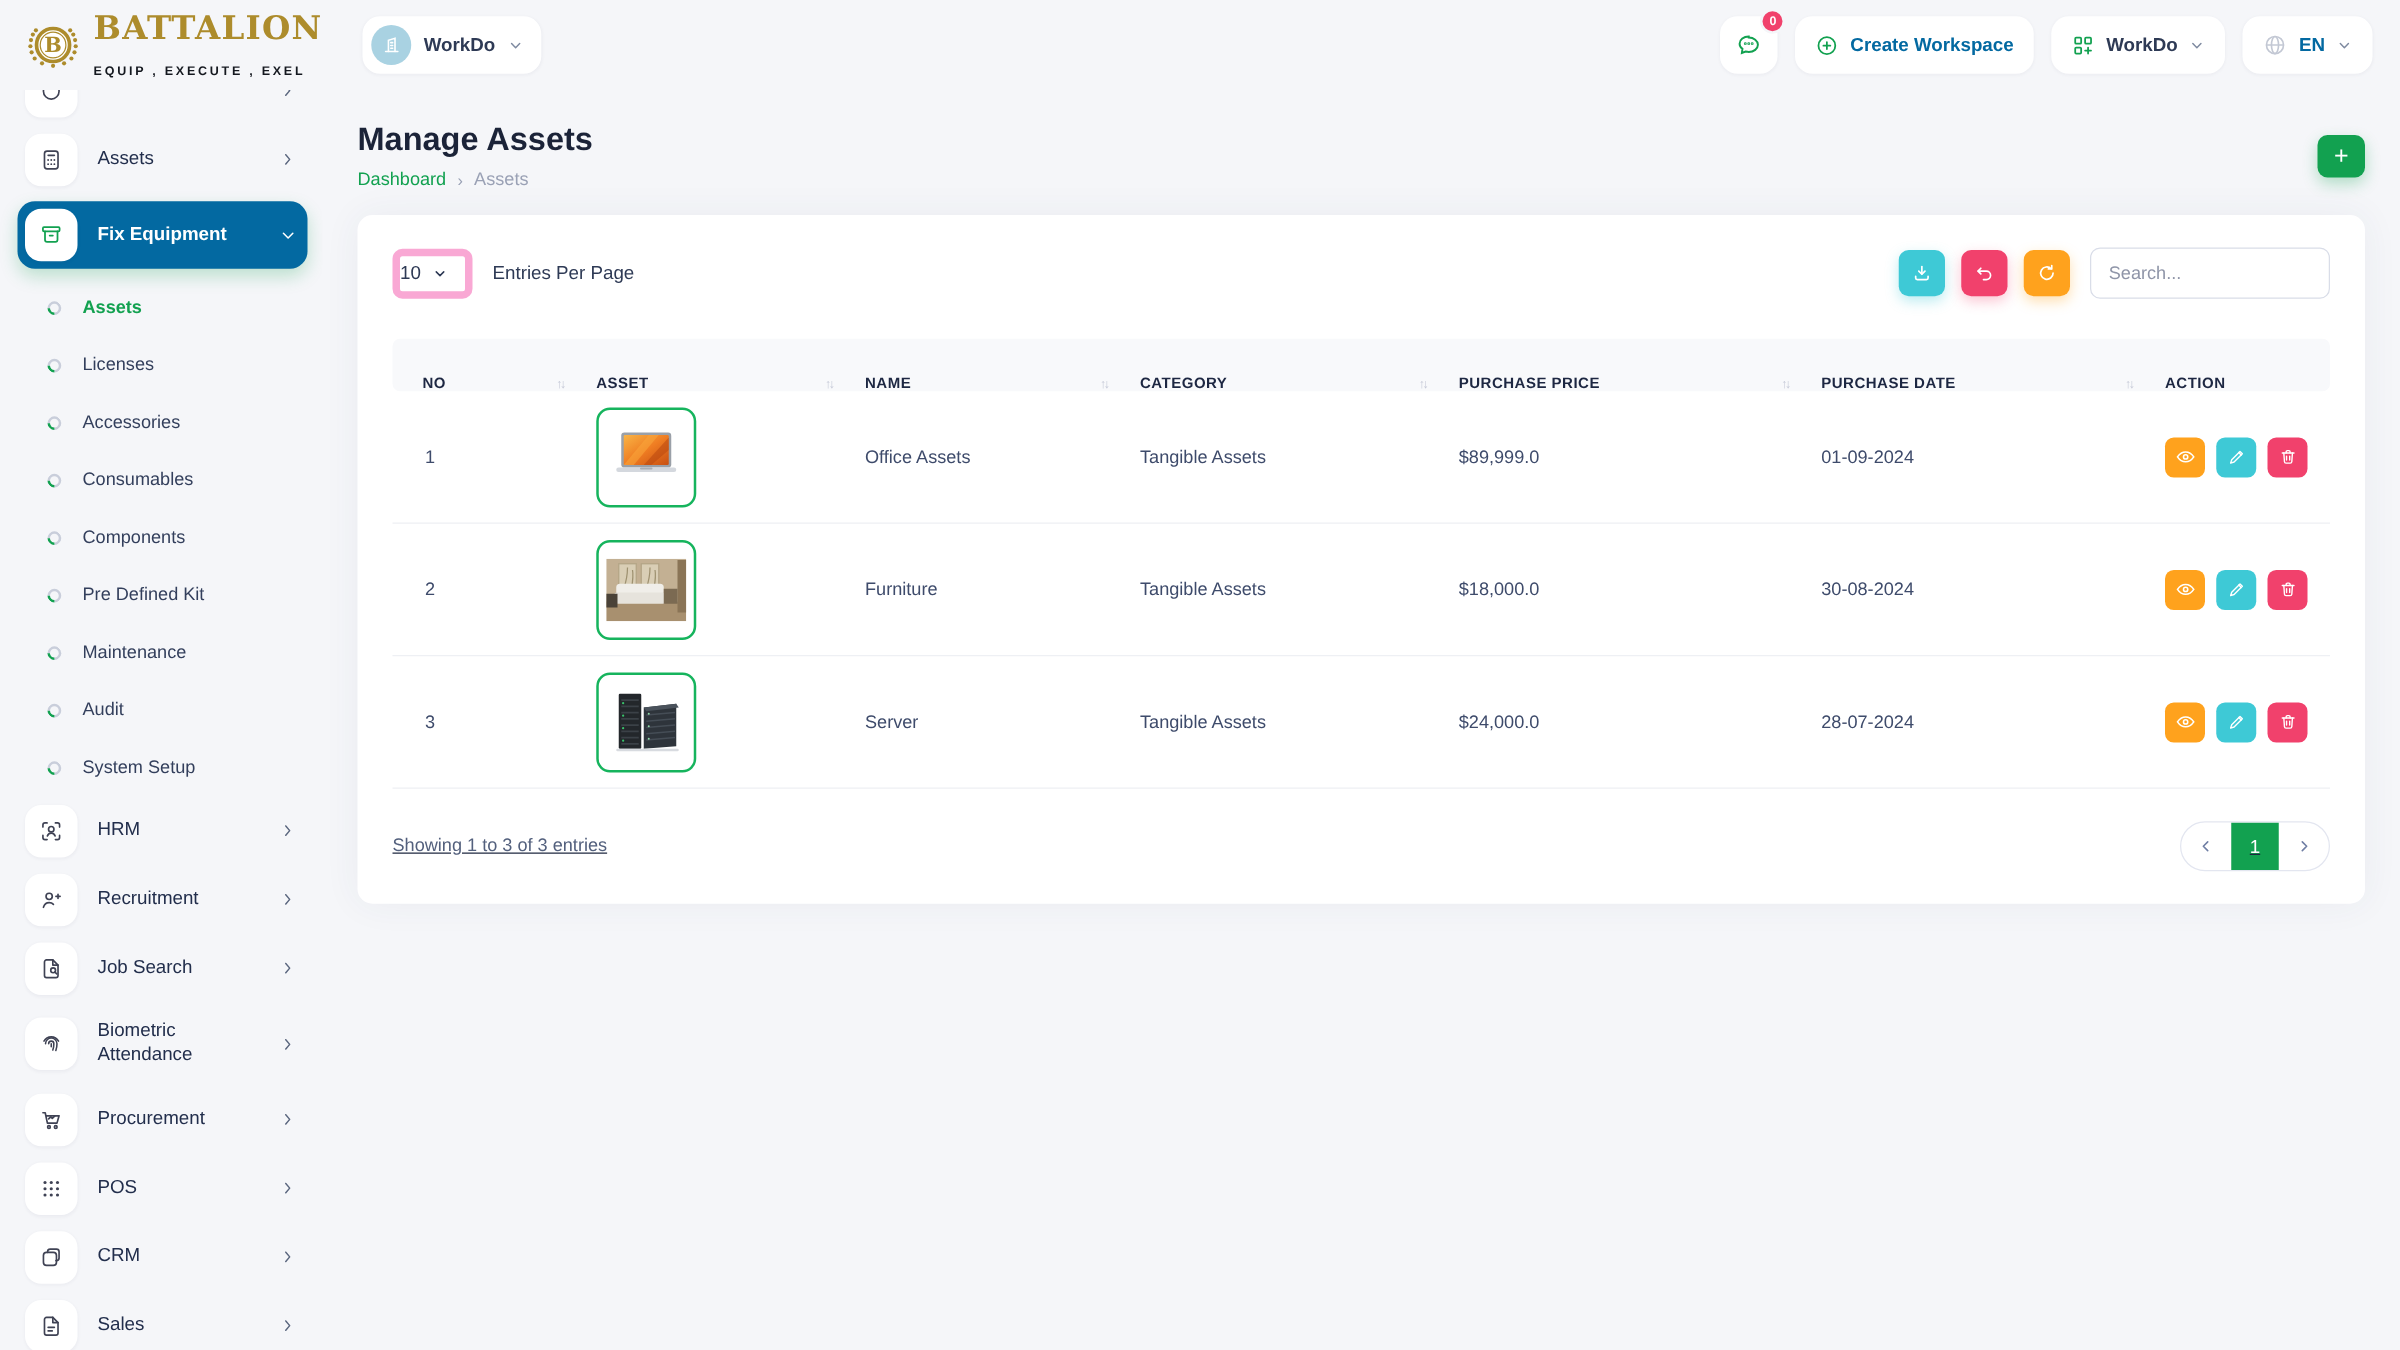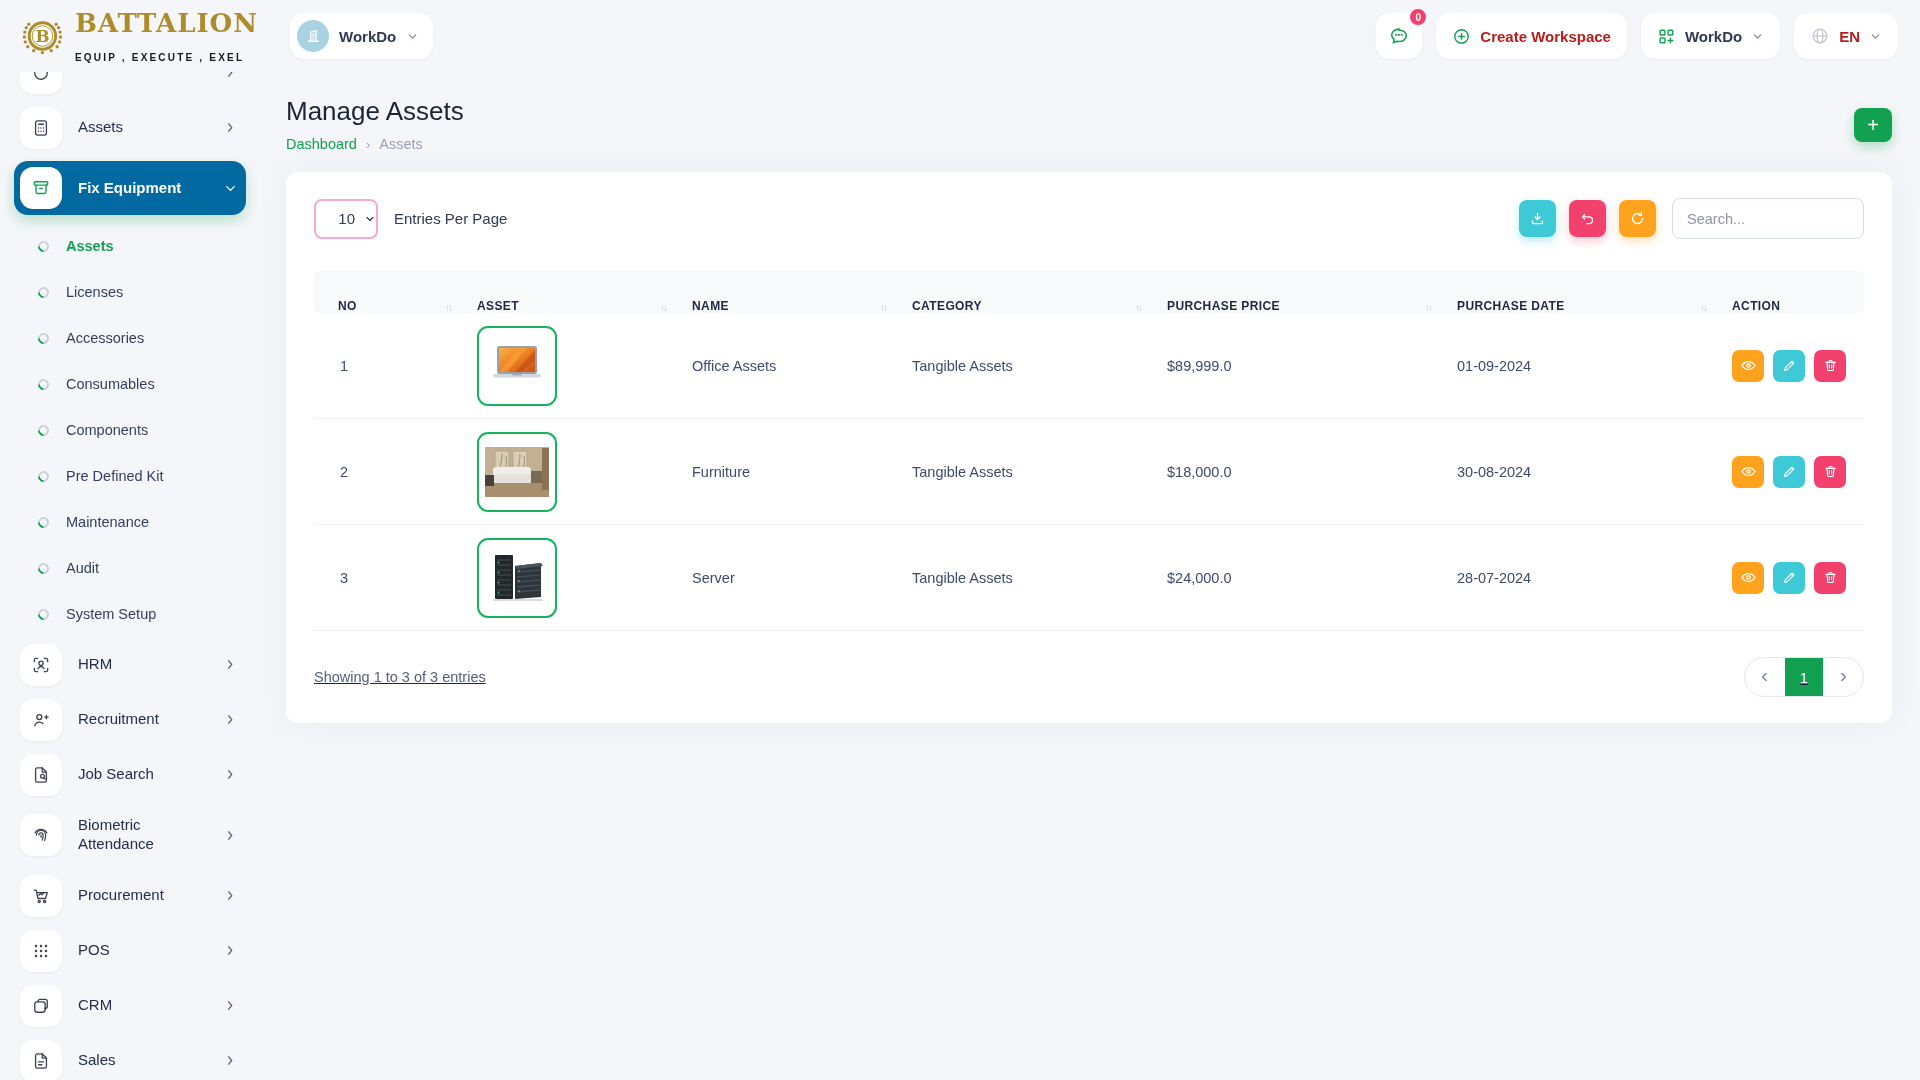--- a/index.html
+++ b/index.html
@@ -11,21 +11,21 @@
   .logo { width:242px; display:flex; align-items:center; gap:6px; flex:0 0 auto; }
   .brand-name { font-family:"DejaVu Serif", serif; font-weight:700; font-size:26px; letter-spacing:1px; color:#ad8c2c; line-height:1; }
   .brand-tagline { font-size:10px; font-weight:700; letter-spacing:2.2px; color:#14181f; margin-top:16px; }
   .ws-pill { margin-left:32px; display:flex; align-items:center; gap:10px; background:#fff; border:none; border-radius:14px; height:46px; padding:0 14px 0 7px; cursor:pointer; box-shadow:0 1px 3px rgba(30,40,70,.05); }
   .ws-circle { width:32px; height:32px; border-radius:50%; background:#a9d2e2; display:grid; place-items:center; }
   .ws-label { font-size:15px; font-weight:600; color:#2e3a55; }
   .top-right { margin-left:auto; display:flex; align-items:center; gap:14px; }
   .chip { background:#fff; border:none; border-radius:14px; height:46px; display:flex; align-items:center; gap:9px; padding:0 16px; cursor:pointer; font-family:inherit; box-shadow:0 1px 3px rgba(30,40,70,.05); }
   .chip.square { width:46px; padding:0; justify-content:center; position:relative; }
   .badge { position:absolute; top:-6px; right:-6px; min-width:20px; height:20px; border-radius:50%; background:#f1416c; color:#fff; font-size:10px; font-weight:700; display:grid; place-items:center; border:2px solid #f5f6f9; }
-  .chip .green-text { color:#b91c1c; font-size:15px; font-weight:600; }
+  .chip .green-text { color:#0369a1; font-size:15px; font-weight:600; }
   .chip .dark-text { color:#2e3a55; font-size:15px; font-weight:600; }
 
   
   .layout { display:flex; height:1008px; }
   .sidebar { width:258px; flex:0 0 auto; overflow:hidden; padding:0 12px 0 14px; }
   .side-scroll { margin-top:-27px; }
   .side-item { display:flex; align-items:center; gap:16px; height:55px; padding:0 8px 0 6px; cursor:pointer; }
   .side-item.tall { height:66px; }
   .tile { width:42px; height:42px; background:#fff; border-radius:13px; display:grid; place-items:center; flex:0 0 auto; box-shadow:0 1px 3px rgba(30,40,70,.05); }
   .side-label { flex:1; font-size:15px; font-weight:500; color:#222e4c; line-height:1.25; }
@@ -33,30 +33,30 @@
   .side-item.active-pill .side-label { color:#fff; font-weight:700; }
   .submenu { padding-left:10px; }
   .sub-item { display:flex; align-items:center; gap:17px; height:46px; padding-left:14px; cursor:pointer; }
   .sub-dot { width:11px; height:11px; border-radius:50%; border:2.5px solid #c9cedb; border-left-color:#12a150; transform:rotate(-45deg); flex:0 0 auto; }
   .sub-label { font-size:14.5px; color:#333f5c; }
   .sub-item.active .sub-label { color:#12a150; font-weight:600; }
 
   
   .main { flex:1; padding:24px 28px 0 28px; }
   .page-head { display:flex; align-items:flex-start; }
-  .page-title { font-size:26px; font-weight:400; color:#1b2338; }
+  .page-title { font-size:26px; font-weight:700; color:#1b2338; }
   .breadcrumb { display:flex; align-items:center; gap:9px; margin-top:9px; font-size:14.5px; }
   .crumb-link { color:#12a150; cursor:pointer; }
   .crumb-sep { color:#9aa1b5; font-size:13px; }
   .crumb-current { color:#9aa1b5; }
   .add-btn { margin-left:auto; margin-top:12px; width:38px; height:34px; border:none; border-radius:8px; background:#12a150; color:#fff; font-size:20px; line-height:1; cursor:pointer; display:grid; place-items:center; box-shadow:0 5px 12px rgba(18,161,80,.3); }
 
   .card { margin-top:20px; background:#fff; border-radius:12px; padding:26px 28px 26px 28px; box-shadow:0 0 30px rgba(56,71,109,.06); }
   .toolbar { display:flex; align-items:center; }
-  .select-box { display:flex; align-items:center; justify-content:flex-end; gap:9px; width:64px; height:40px; border:2px solid #f9a8d4; border-radius:8px; background:#fff; cursor:pointer; }
+  .select-box { display:flex; align-items:center; justify-content:flex-start; gap:9px; width:64px; height:40px; border:6px solid #f9a8d4; border-radius:8px; background:#fff; cursor:pointer; }
   .select-box span { font-size:15px; color:#2e3a55; }
   .entries-label { margin-left:16px; font-size:15px; color:#2e3a55; }
   .tool-btns { margin-left:auto; display:flex; align-items:center; gap:13px; }
   .tool-btn { width:37px; height:37px; border:none; border-radius:8px; display:grid; place-items:center; cursor:pointer; color:#fff; font-size:17px; font-weight:700; }
   .tool-btn.cyan { background:#3ec9d6; box-shadow:0 4px 10px rgba(62,201,214,.35); }
   .tool-btn.pink { background:#f1416c; box-shadow:0 4px 10px rgba(241,65,108,.3); }
   .tool-btn.orange { background:#ffa21d; box-shadow:0 4px 10px rgba(255,162,29,.35); }
   .search-input { margin-left:16px; width:192px; height:41px; border:1px solid #d9dde8; border-radius:8px; padding:0 14px; font-size:14.5px; font-family:inherit; color:#2e3a55; outline:none; }
   .search-input::placeholder { color:#8f95a8; }
 

